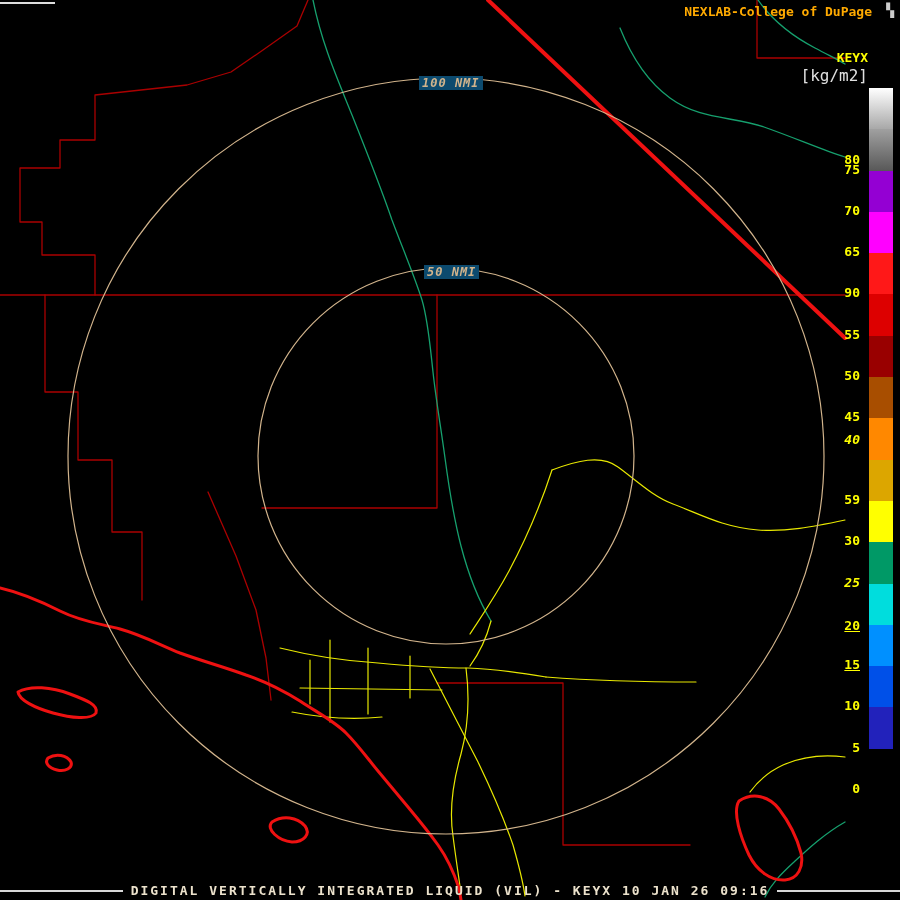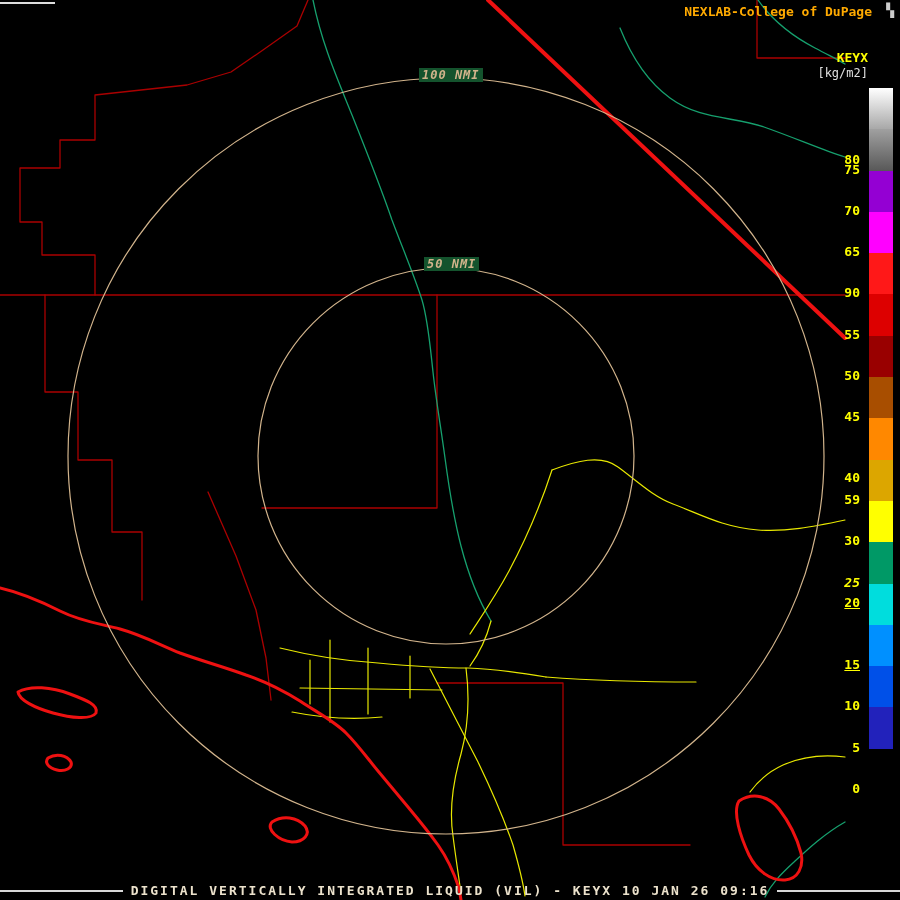--- a/index.html
+++ b/index.html
@@ -16,24 +16,24 @@
   svg.map path, svg.map circle{fill:none;stroke-linejoin:round;stroke-linecap:round;}
   .county{stroke:var(--county);stroke-width:1.3;}
   .river{stroke:var(--river);stroke-width:1.3;}
   .road{stroke:var(--road);stroke-width:1.2;}
   .coast{stroke:var(--coast);stroke-width:3;}
   .state{stroke:var(--state);stroke-width:4;}
   .ring{stroke:var(--ring);stroke-width:1.2;}
   .topline{position:absolute;left:0;top:2px;width:55px;height:2px;background:#dddddd;}
   .credit{position:absolute;top:4px;right:28px;color:var(--credit);font-size:13px;font-weight:bold;white-space:nowrap;}
   .logo{position:absolute;top:3px;right:6px;color:#cccccc;font-size:13px;}
-  .ring-label{position:absolute;color:var(--ring);background:#14532d;font-size:12px;font-weight:bold;font-style:italic;padding:0 3px;letter-spacing:1px;white-space:nowrap;}
+  .ring-label{position:absolute;color:var(--ring);background:#0c4a6e;font-size:12px;font-weight:bold;font-style:italic;padding:0 3px;letter-spacing:1px;white-space:nowrap;margin-top:8px;}
   .colorbar{position:absolute;top:0;right:0;width:70px;height:900px;}
   .cb-title{position:absolute;top:50px;right:32px;color:var(--tick);font-size:13px;font-weight:bold;}
-  .cb-units{position:absolute;top:66px;right:32px;color:var(--units_text);font-size:12px;}
+  .cb-units{position:absolute;top:66px;right:32px;color:var(--units_text);font-size:16px;}
   .cb-bar{position:absolute;top:88px;right:7px;width:24px;height:702px;display:flex;flex-direction:column;}
   .cb-seg{flex:1 1 auto;}
   .cb-ticks{position:absolute;top:88px;right:40px;width:26px;height:702px;}
   .cb-tick{position:absolute;right:0;width:100%;text-align:right;color:var(--tick);font-size:13px;font-weight:bold;line-height:14px;}
   .footer{position:absolute;left:0;right:0;bottom:2px;display:flex;align-items:center;gap:8px;}
   .footer-line{height:2px;background:#d8d8d8;flex:1 1 auto;}
   .footer-text{color:var(--title_text);font-size:13px;font-weight:bold;letter-spacing:2px;white-space:nowrap;}
 </style>
 </head>
 <body>
@@ -125,25 +125,25 @@
       </div>
     <div class="cb-ticks">
         <span class="cb-tick" style="top: 33.2941px; margin-top: 32px;">80</span>
         <span class="cb-tick" style="top: 74.5882px;">75</span>
         <span class="cb-tick" style="top: 115.882px;">70</span>
         <span class="cb-tick" style="top: 157.176px;">65</span>
         <span class="cb-tick" style="top: 198.471px;">90</span>
         <span class="cb-tick" style="top: 239.765px;">55</span>
         <span class="cb-tick" style="top: 281.059px;">50</span>
         <span class="cb-tick" style="top: 322.353px;">45</span>
-        <span class="cb-tick" style="top: 383px;">40</span>
+        <span class="cb-tick" style="top: 345px; font-style: italic;">40</span>
         <span class="cb-tick" style="top: 404.941px;">59</span>
         <span class="cb-tick" style="top: 446.235px;">30</span>
         <span class="cb-tick" style="top: 487.529px; font-style: italic;">25</span>
-        <span class="cb-tick" style="top: 508px; text-decoration: underline;">20</span>
+        <span class="cb-tick" style="top: 531px; text-decoration: underline;">20</span>
         <span class="cb-tick" style="top: 570.118px; text-decoration: underline;">15</span>
         <span class="cb-tick" style="top: 611.412px;">10</span>
         <span class="cb-tick" style="top: 652.706px;">5</span>
         <span class="cb-tick" style="top: 694px;">0</span>
       </div>
   </div>
 
   <div class="footer">
     <div class="footer-line"></div>
     <div class="footer-text">DIGITAL VERTICALLY INTEGRATED LIQUID (VIL) - KEYX 10 JAN 26 09:16</div>

